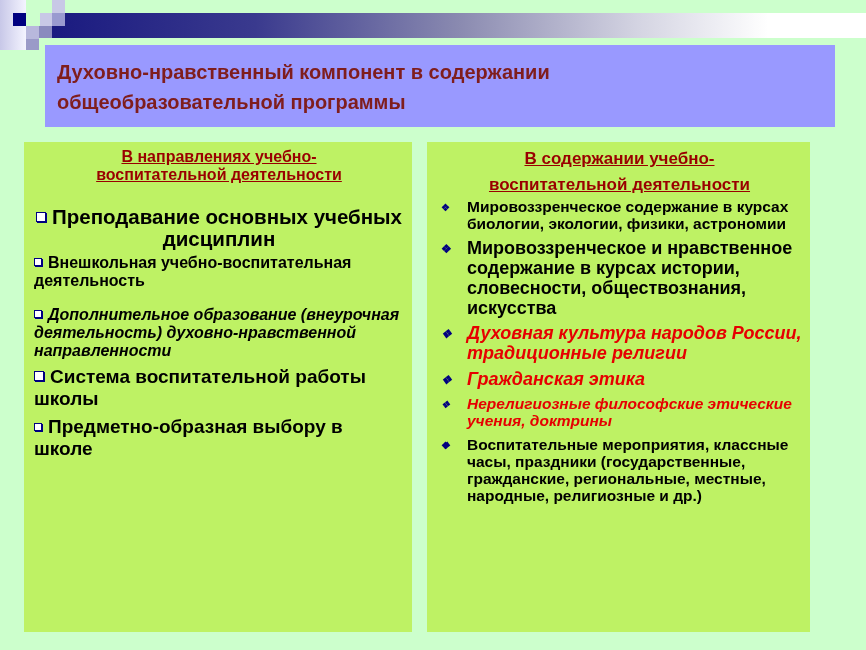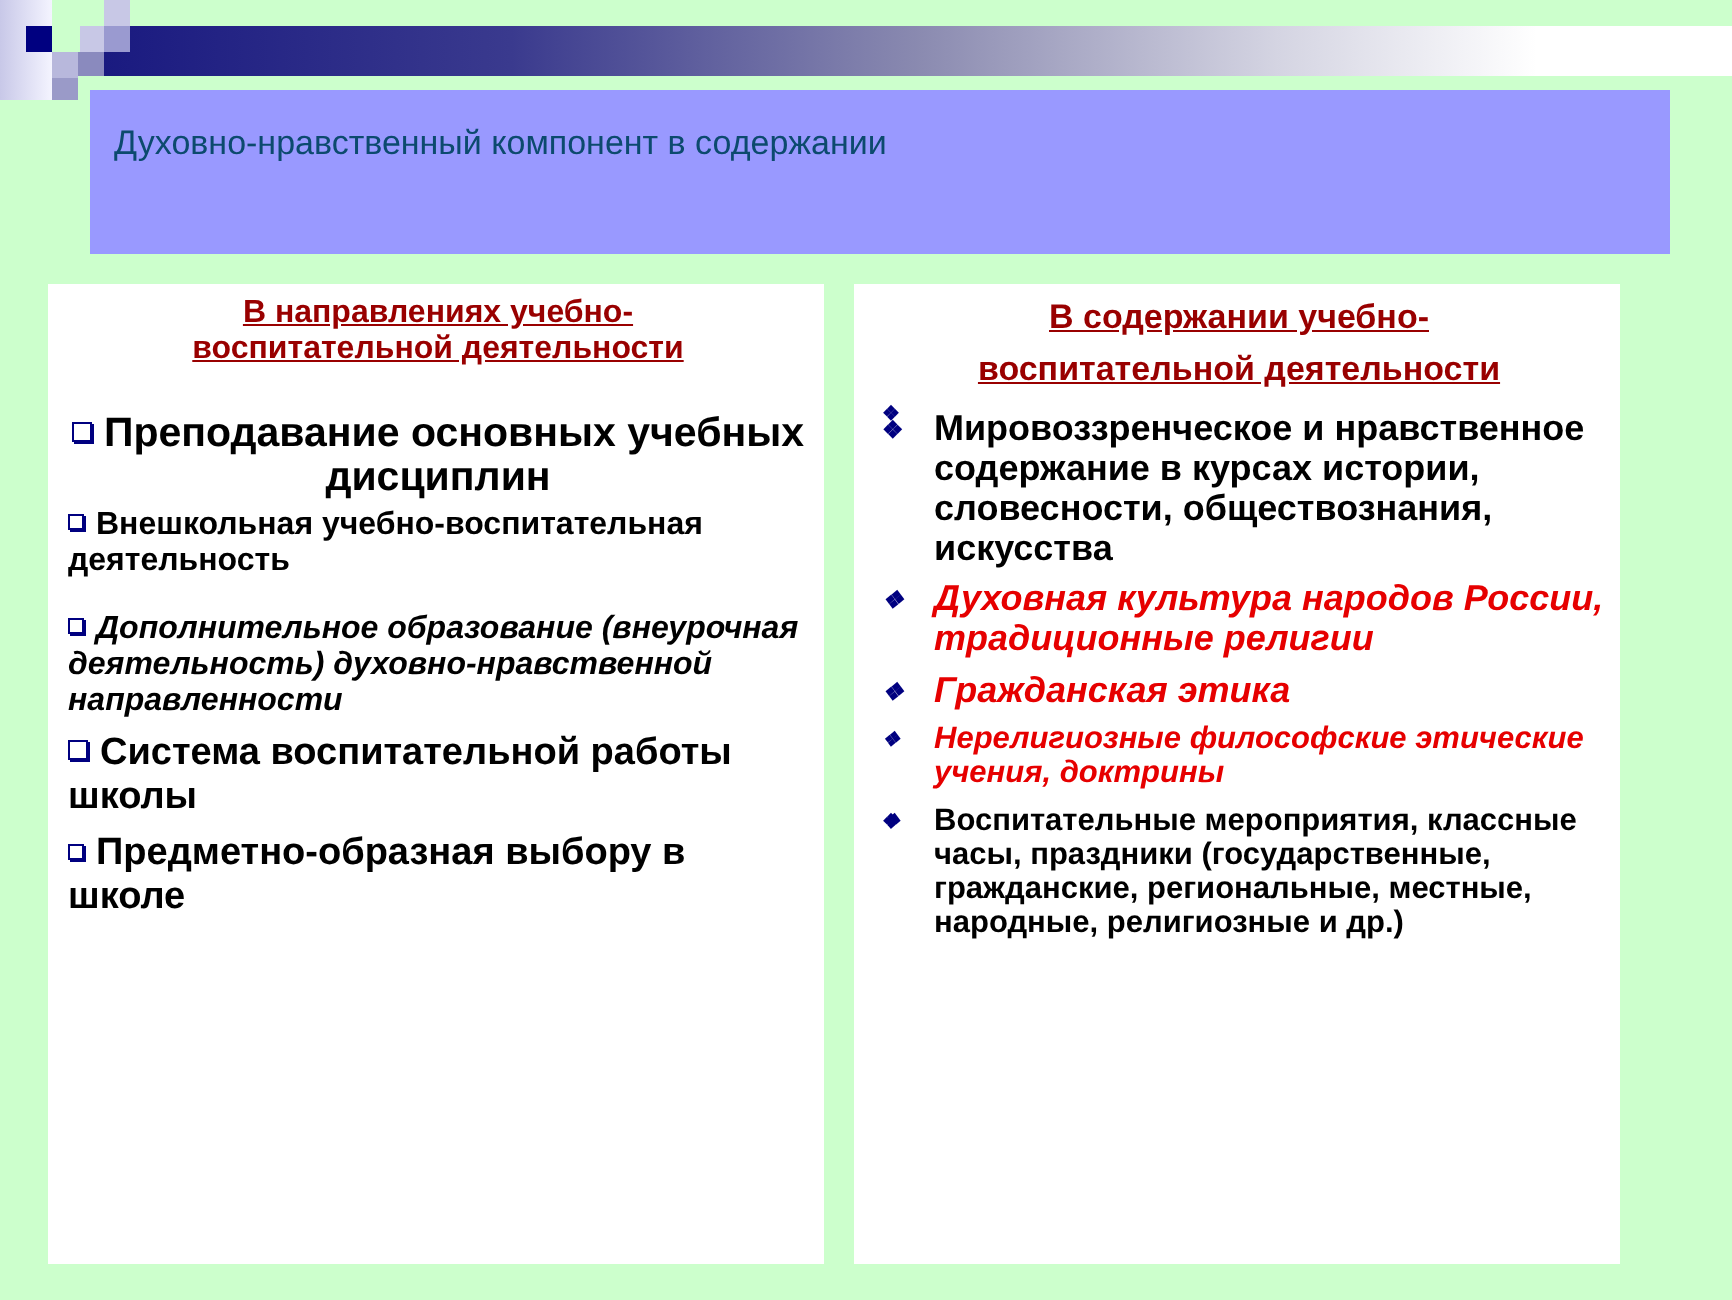--- a/index.html
+++ b/index.html
@@ -12,24 +12,24 @@
   .bar {
     position: absolute; left: 52px; top: 13px; width: 814px; height: 25px;
     background: linear-gradient(to right, #1a1a80 0%, #3a3a8e 25%, #8a8ab0 50%, #d4d4e2 72%, #ffffff 88%, #ffffff 100%);
   }
   .sq { position: absolute; }
   .title-box {
     position: absolute; left: 45px; top: 45px; width: 790px; height: 82px;
     background: #9999ff; box-sizing: border-box; padding: 12px 0 0 12px;
   }
   .title-box div {
-    font-weight: normal; font-size: 17px; line-height: 30px; color: #0c4a6e;
+    font-weight: bold; font-size: 20px; line-height: 30px; color: #7f1d1d;
   }
   .panel {
-    position: absolute; top: 142px; height: 490px; background: #ffffff;
+    position: absolute; top: 142px; height: 490px; background: #bef264;
     box-sizing: border-box;
   }
   .panel.left { left: 24px; width: 388px; padding: 6px 8px 0 10px; }
   .panel.right { left: 427px; width: 383px; padding: 4px 6px 0 8px; }
   .panel-head {
     text-align: center; color: #990000; font-weight: bold; text-decoration: underline;
     font-size: 16px; line-height: 18px;
   }
   .panel.right .panel-head { font-size: 17px; line-height: 26px; }
   .litem { display: block; font-weight: bold; color: #000; }
@@ -61,20 +61,21 @@
   <div class="sq" style="left:52px;top:0;width:13px;height:13px;background:#c8c8e6;"></div>
   <div class="sq" style="left:26px;top:26px;width:13px;height:13px;background:#b8b8dc;"></div>
   <div class="sq" style="left:26px;top:39px;width:13px;height:11px;background:#9a9ac8;"></div>
   <div class="bar"></div>
   <div class="sq" style="left:39px;top:26px;width:13px;height:12px;background:#8a8abe;"></div>
   <div class="sq" style="left:52px;top:13px;width:13px;height:13px;background:#9a9ad0;"></div>
 </div>
 
 <div class="title-box">
   <div>Духовно-нравственный компонент в содержании</div>
+  <div>общеобразовательной программы</div>
 </div>
 
 <div class="panel left">
   <div class="panel-head">
     <div>В направлениях учебно-</div>
     <div>воспитательной деятельности</div>
   </div>
 
   <div class="litem big" style="margin-top:22px;text-align:center;">
     <span class="bul"></span><span>Преподавание основных учебных дисциплин</span>
@@ -94,20 +95,21 @@
 </div>
 
 <div class="panel right">
   <div class="panel-head">
     <div>В содержании учебно-</div>
     <div>воспитательной деятельности</div>
   </div>
 
   <div class="ritem sm" style="margin-top:0px;">
     <span class="dia">❖</span>
+    <span>Мировоззренческое содержание в курсах биологии, экологии, физики, астрономии</span>
   </div>
   <div class="ritem lg" style="margin-top:6px;">
     <span class="dia" style="font-size:12px;top:6px;">❖</span>
     <span>Мировоззренческое и нравственное содержание в курсах истории, словесности, обществознания, искусства</span>
   </div>
   <div class="ritem lg red" style="margin-top:5px;">
     <span class="dia" style="font-size:12px;top:6px;">❖</span>
     <span>Духовная культура народов России, традиционные религии</span>
   </div>
   <div class="ritem lg red" style="margin-top:6px;">

